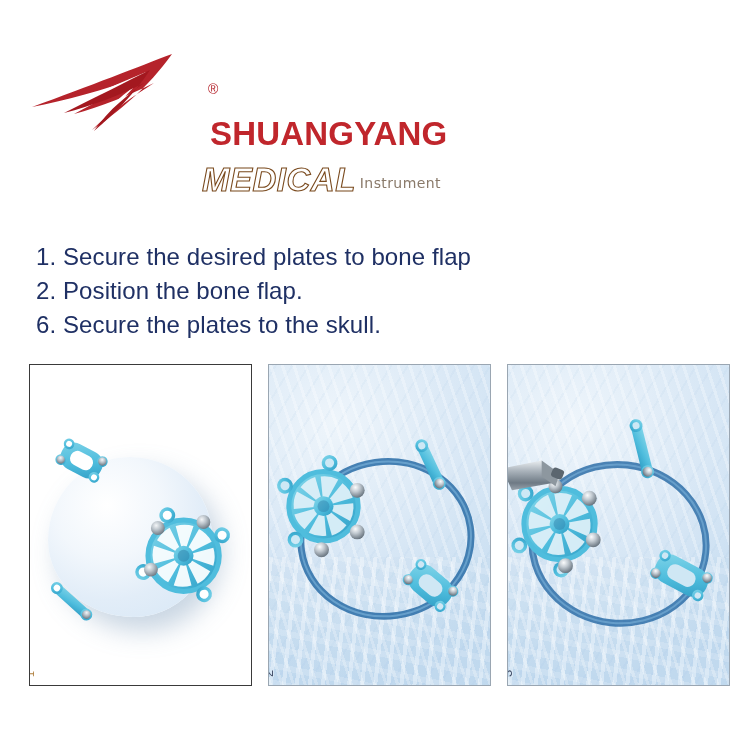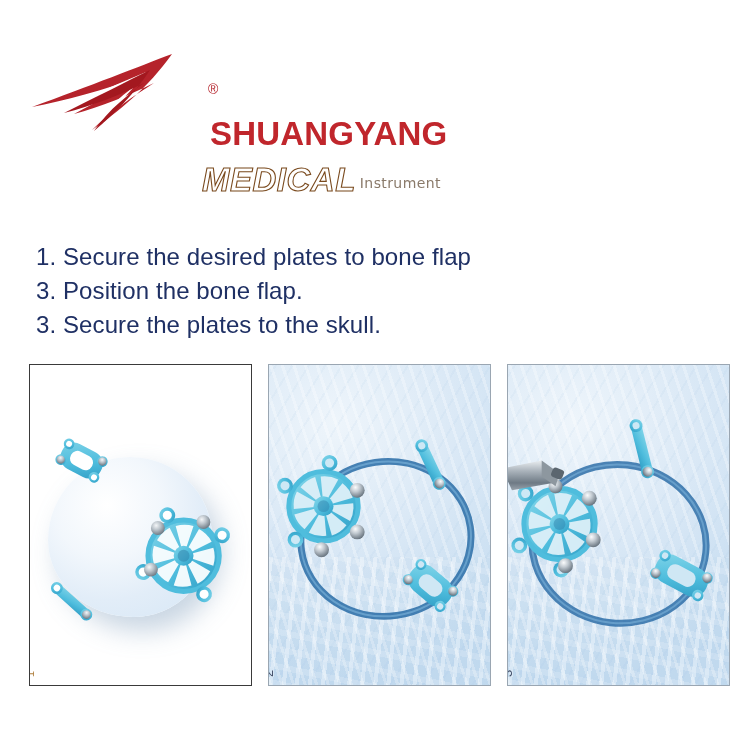--- a/index.html
+++ b/index.html
@@ -191,22 +191,22 @@
 
   <span class="logo-reg">®</span>
   <div class="logo-word">SHUANGYANG</div>
   <div class="logo-sub">
     <span class="medical">MEDICAL</span><span class="instrument">Instrument</span>
   </div>
 </div>
 
 <div class="steps">
   <div class="step-line">1. Secure the desired plates to bone flap</div>
-  <div class="step-line">3. Position the bone flap.</div>
-  <div class="step-line">3. Secure the plates to the skull.</div>
+  <div class="step-line">2. Position the bone flap.</div>
+  <div class="step-line">6. Secure the plates to the skull.</div>
 </div>
 
 <div class="panels">
 
   <div class="panel panel-1">
     <div class="photo bg-white">
       <div class="flap-disc"></div>
 
       <svg class="overlay" viewBox="0 0 223 322" aria-hidden="true">
         <defs>

